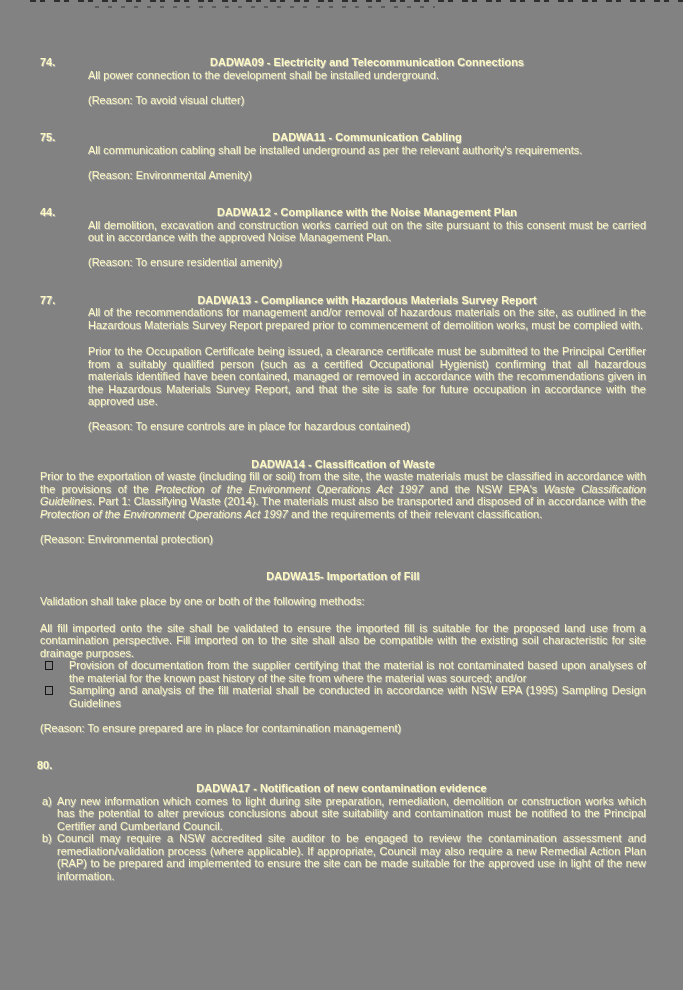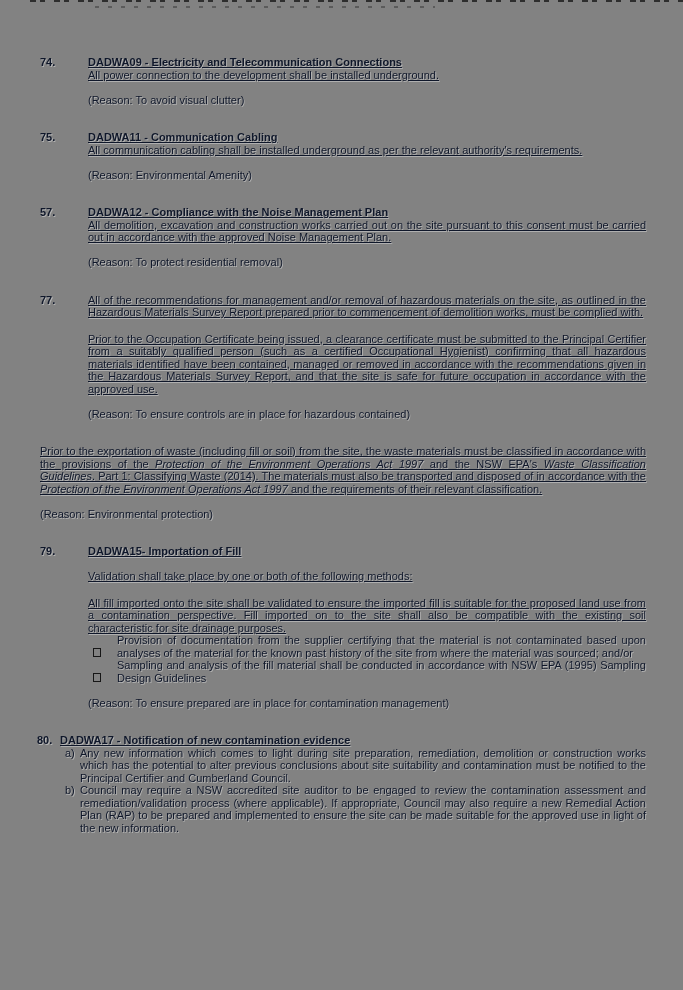--- a/index.html
+++ b/index.html
@@ -7,21 +7,21 @@
     width:683px;height:990px;
     background:#828282;
     font-family:"Liberation Sans", sans-serif;
     -webkit-font-smoothing:antialiased;
   }
   .page{
     position:relative;
     width:683px;height:990px;
     background:#828282;
     overflow:hidden;
-    color:#0f172a;
+    color:#fef9c3;
   }
   
   .page *{ text-shadow:0.8px 0.9px 0 rgba(255,255,255,0.40); }
 
   .scan-line-a{
     position:absolute;top:0;left:30px;right:0;height:2px;
     background:repeating-linear-gradient(90deg,#191919 0 6px,transparent 6px 10px,#191919 10px 15px,transparent 15px 24px);
     opacity:.8;
   }
   .scan-line-b{
@@ -37,42 +37,42 @@
     font-size:11px;
     line-height:12.5px;
   }
 
   .cond{display:flex;margin-bottom:25px;}
   .num{flex:0 0 48px;font-weight:bold;}
   .txt{flex:1;min-width:0;}
 
   .heading{
     font-weight:bold;
-    text-decoration:underline;
     text-decoration-thickness:1.2px;
     text-underline-offset:1px;
+    text-align:center;
   }
-  .para{margin:0;text-align:justify;text-decoration:underline;}
+  .para{margin:0;text-align:justify;}
   .para + .para{margin-top:14px;}
   .reason{margin:12.5px 0 0 0;}
   .intro{margin:12.5px 0 0 0;}
 
-  .b-row{display:flex;margin-left:5px;align-items:flex-end;}
+  .b-row{display:flex;margin-left:5px;}
   .b-marker{flex:0 0 24px;}
   .sq{
     display:inline-block;
     width:6px;height:7px;
     border:1px solid #161616;
     margin-top:2px;
     background:transparent;
   }
   .b-text{flex:1;margin:0;text-align:justify;min-width:0;}
 
   
-  .cond80{display:flex;margin-left:-3px;margin-bottom:4px;}
+  .cond80{display:flex;margin-left:-3px;margin-bottom:4px;flex-direction:column;}
   .cond80 .num{flex:0 0 23px;}
   .sub{display:flex;margin-left:5px;}
   .sub-marker{flex:0 0 15px;}
   .sub-text{flex:1;margin:0;text-align:justify;min-width:0;}
 
   i{font-style:italic;}
 </style>
 </head>
 <body>
 
@@ -94,46 +94,47 @@
     <div class="cond">
       <div class="num">75.</div>
       <div class="txt">
         <div class="heading">DADWA11 - Communication Cabling</div>
         <p class="para">All communication cabling shall be installed underground as per the relevant authority's requirements.</p>
         <p class="reason">(Reason: Environmental Amenity)</p>
       </div>
     </div>
 
     <div class="cond">
-      <div class="num">57.</div>
+      <div class="num">44.</div>
       <div class="txt">
         <div class="heading">DADWA12 - Compliance with the Noise Management Plan</div>
         <p class="para">All demolition, excavation and construction works carried out on the site pursuant to this consent must be carried out in accordance with the approved Noise Management Plan.</p>
-        <p class="reason">(Reason: To protect residential removal)</p>
+        <p class="reason">(Reason: To ensure residential amenity)</p>
       </div>
     </div>
 
     <div class="cond">
       <div class="num">77.</div>
       <div class="txt">
+        <div class="heading">DADWA13 - Compliance with Hazardous Materials Survey Report</div>
         <p class="para">All of the recommendations for management and/or removal of hazardous materials on the site, as outlined in the Hazardous Materials Survey Report prepared prior to commencement of demolition works, must be complied with.</p>
         <p class="para">Prior to the Occupation Certificate being issued, a clearance certificate must be submitted to the Principal Certifier from a suitably qualified person (such as a certified Occupational Hygienist) confirming that all hazardous materials identified have been contained, managed or removed in accordance with the recommendations given in the Hazardous Materials Survey Report, and that the site is safe for future occupation in accordance with the approved use.</p>
         <p class="reason">(Reason: To ensure controls are in place for hazardous contained)</p>
       </div>
     </div>
 
     <div class="cond">
       <div class="txt">
+        <div class="heading">DADWA14 - Classification of Waste</div>
         <p class="para"><span>Prior to the exportation of waste (including fill or soil) from the site, the waste materials must be classified in accordance with the provisions of the </span><i>Protection of the Environment Operations Act 1997</i><span> and the NSW EPA's </span><i>Waste Classification Guidelines</i><span>. Part 1: Classifying Waste (2014). The materials must also be transported and disposed of in accordance with the </span><i>Protection of the Environment Operations Act 1997</i><span> and the requirements of their relevant classification.</span></p>
         <p class="reason">(Reason: Environmental protection)</p>
       </div>
     </div>
 
     <div class="cond">
-      <div class="num">79.</div>
       <div class="txt">
         <div class="heading">DADWA15- Importation of Fill</div>
         <p class="para intro">Validation shall take place by one or both of the following methods:</p>
         <p class="para">All fill imported onto the site shall be validated to ensure the imported fill is suitable for the proposed land use from a contamination perspective. Fill imported on to the site shall also be compatible with the existing soil characteristic for site drainage purposes.</p>
         <div class="b-row">
           <span class="b-marker"><span class="sq"></span></span>
           <p class="b-text">Provision of documentation from the supplier certifying that the material is not contaminated based upon analyses of the material for the known past history of the site from where the material was sourced; and/or</p>
         </div>
         <div class="b-row">
           <span class="b-marker"><span class="sq"></span></span>

